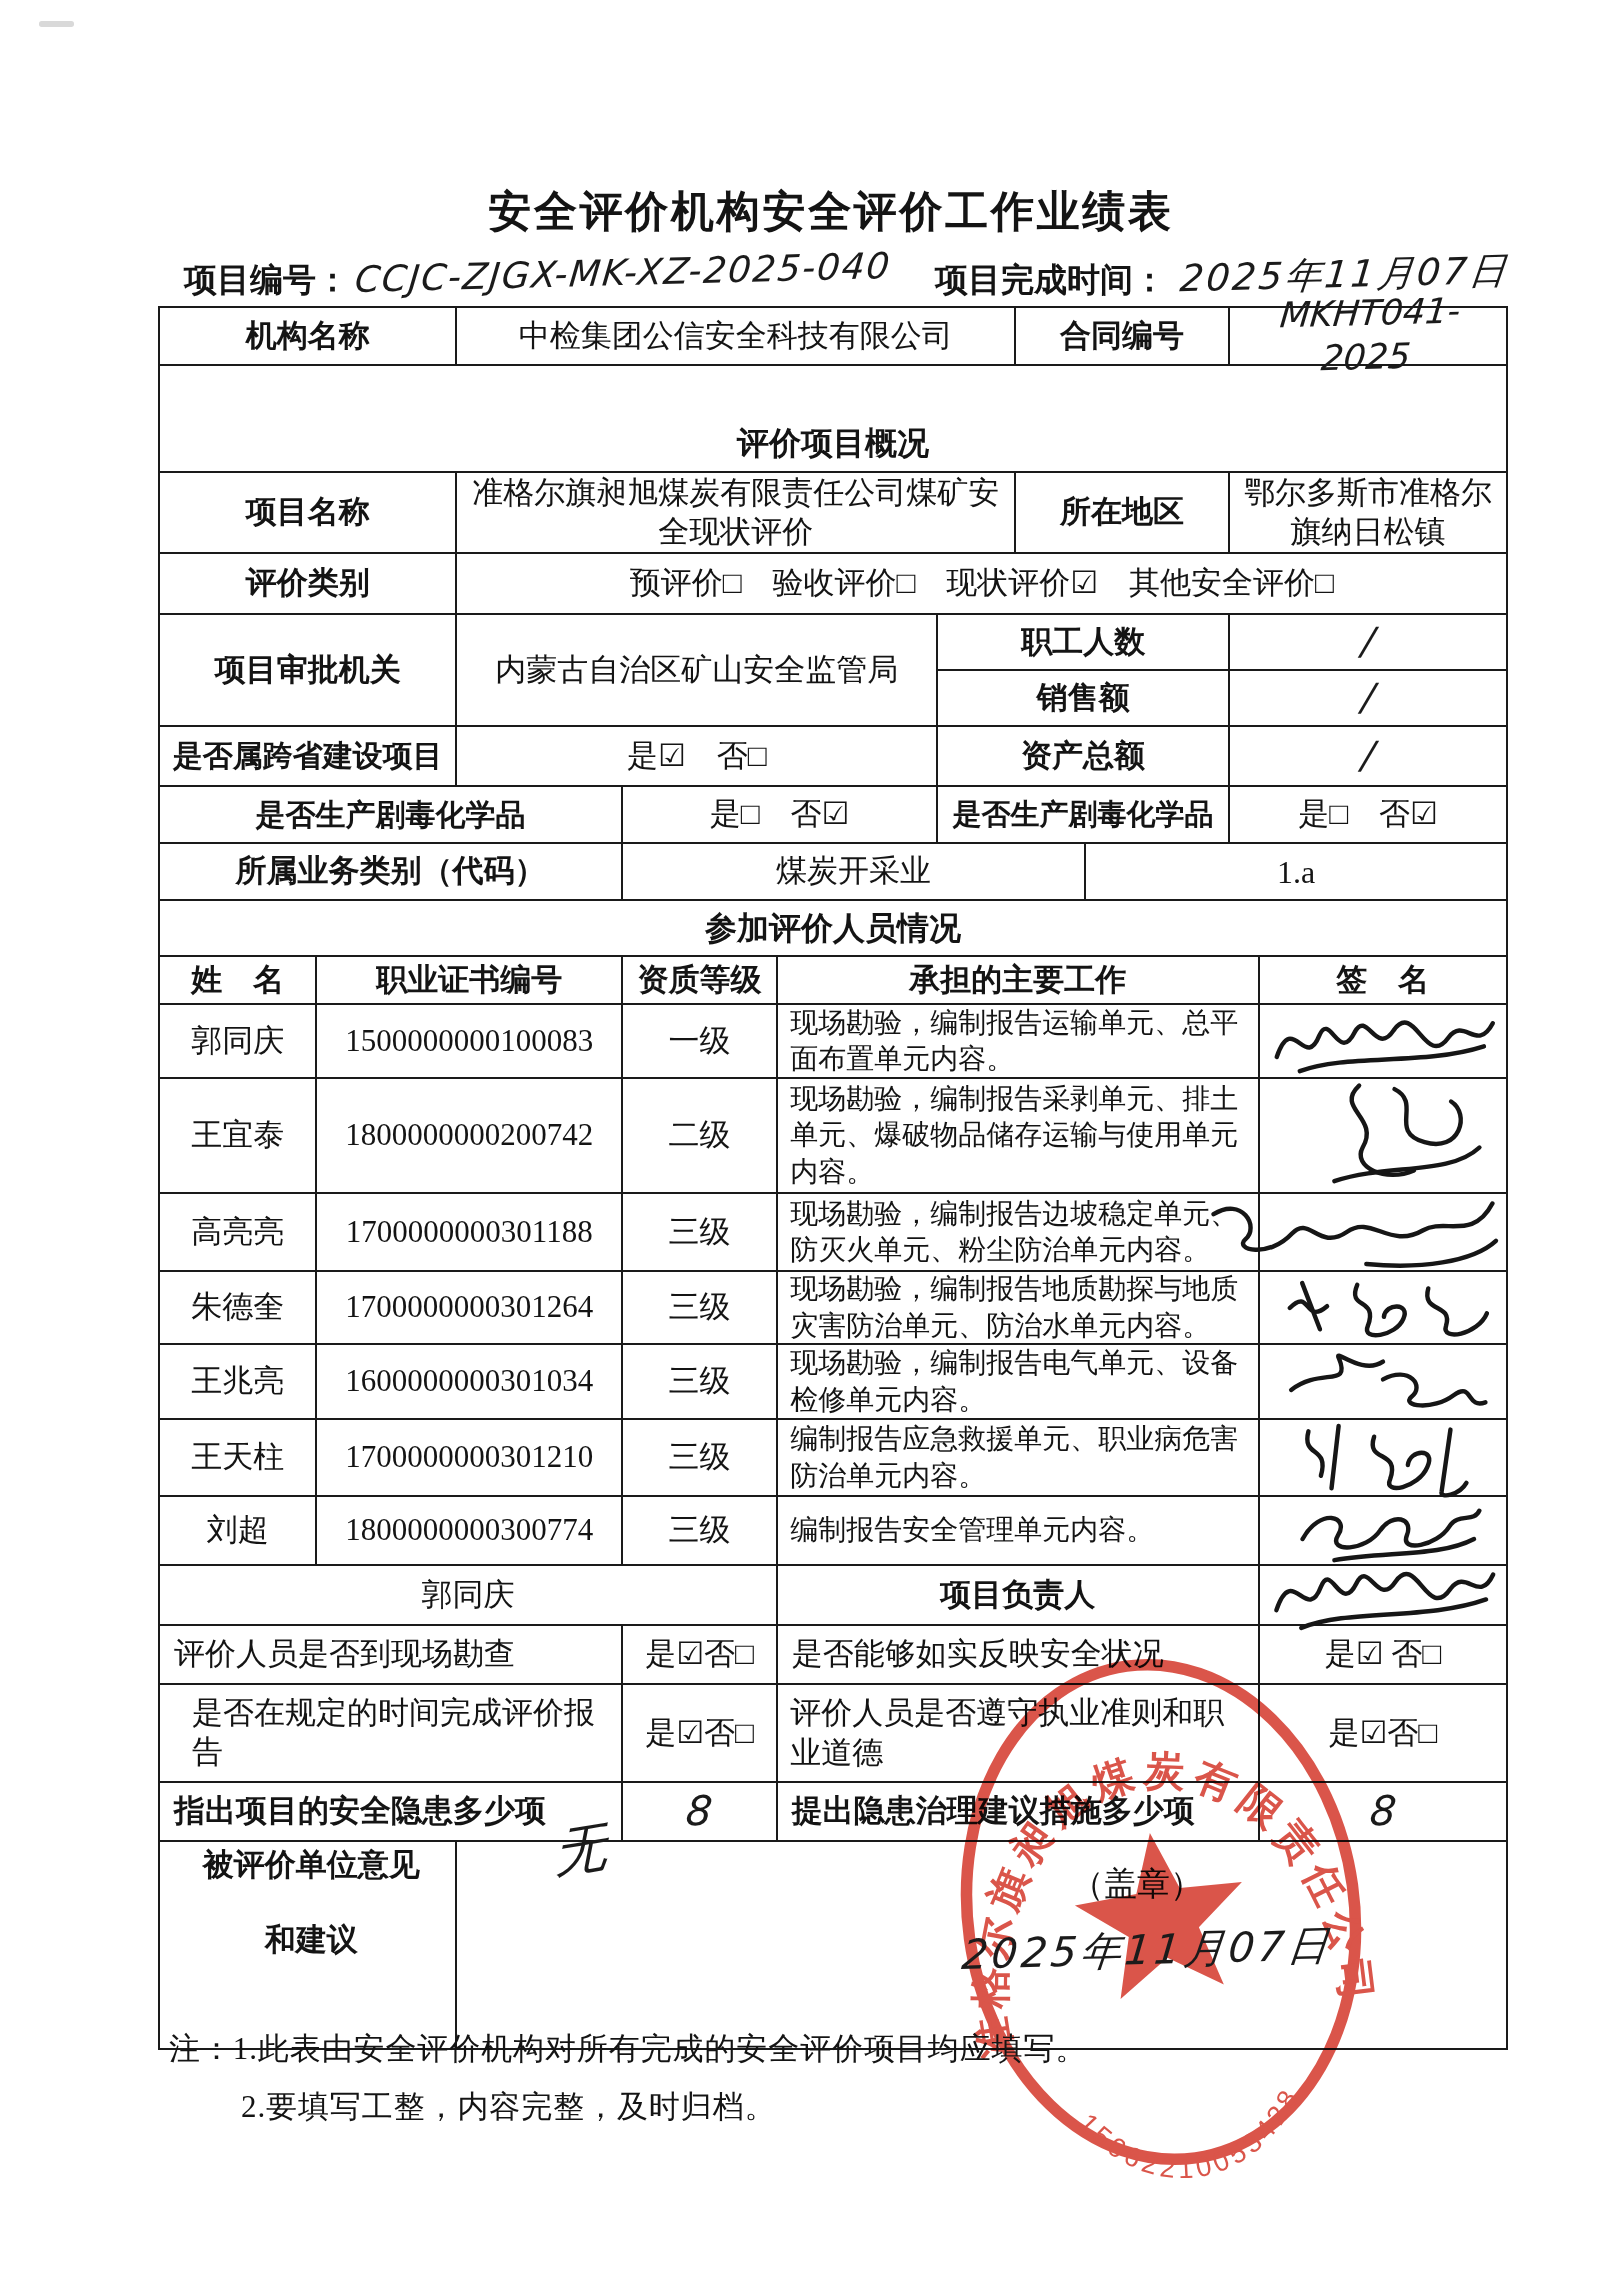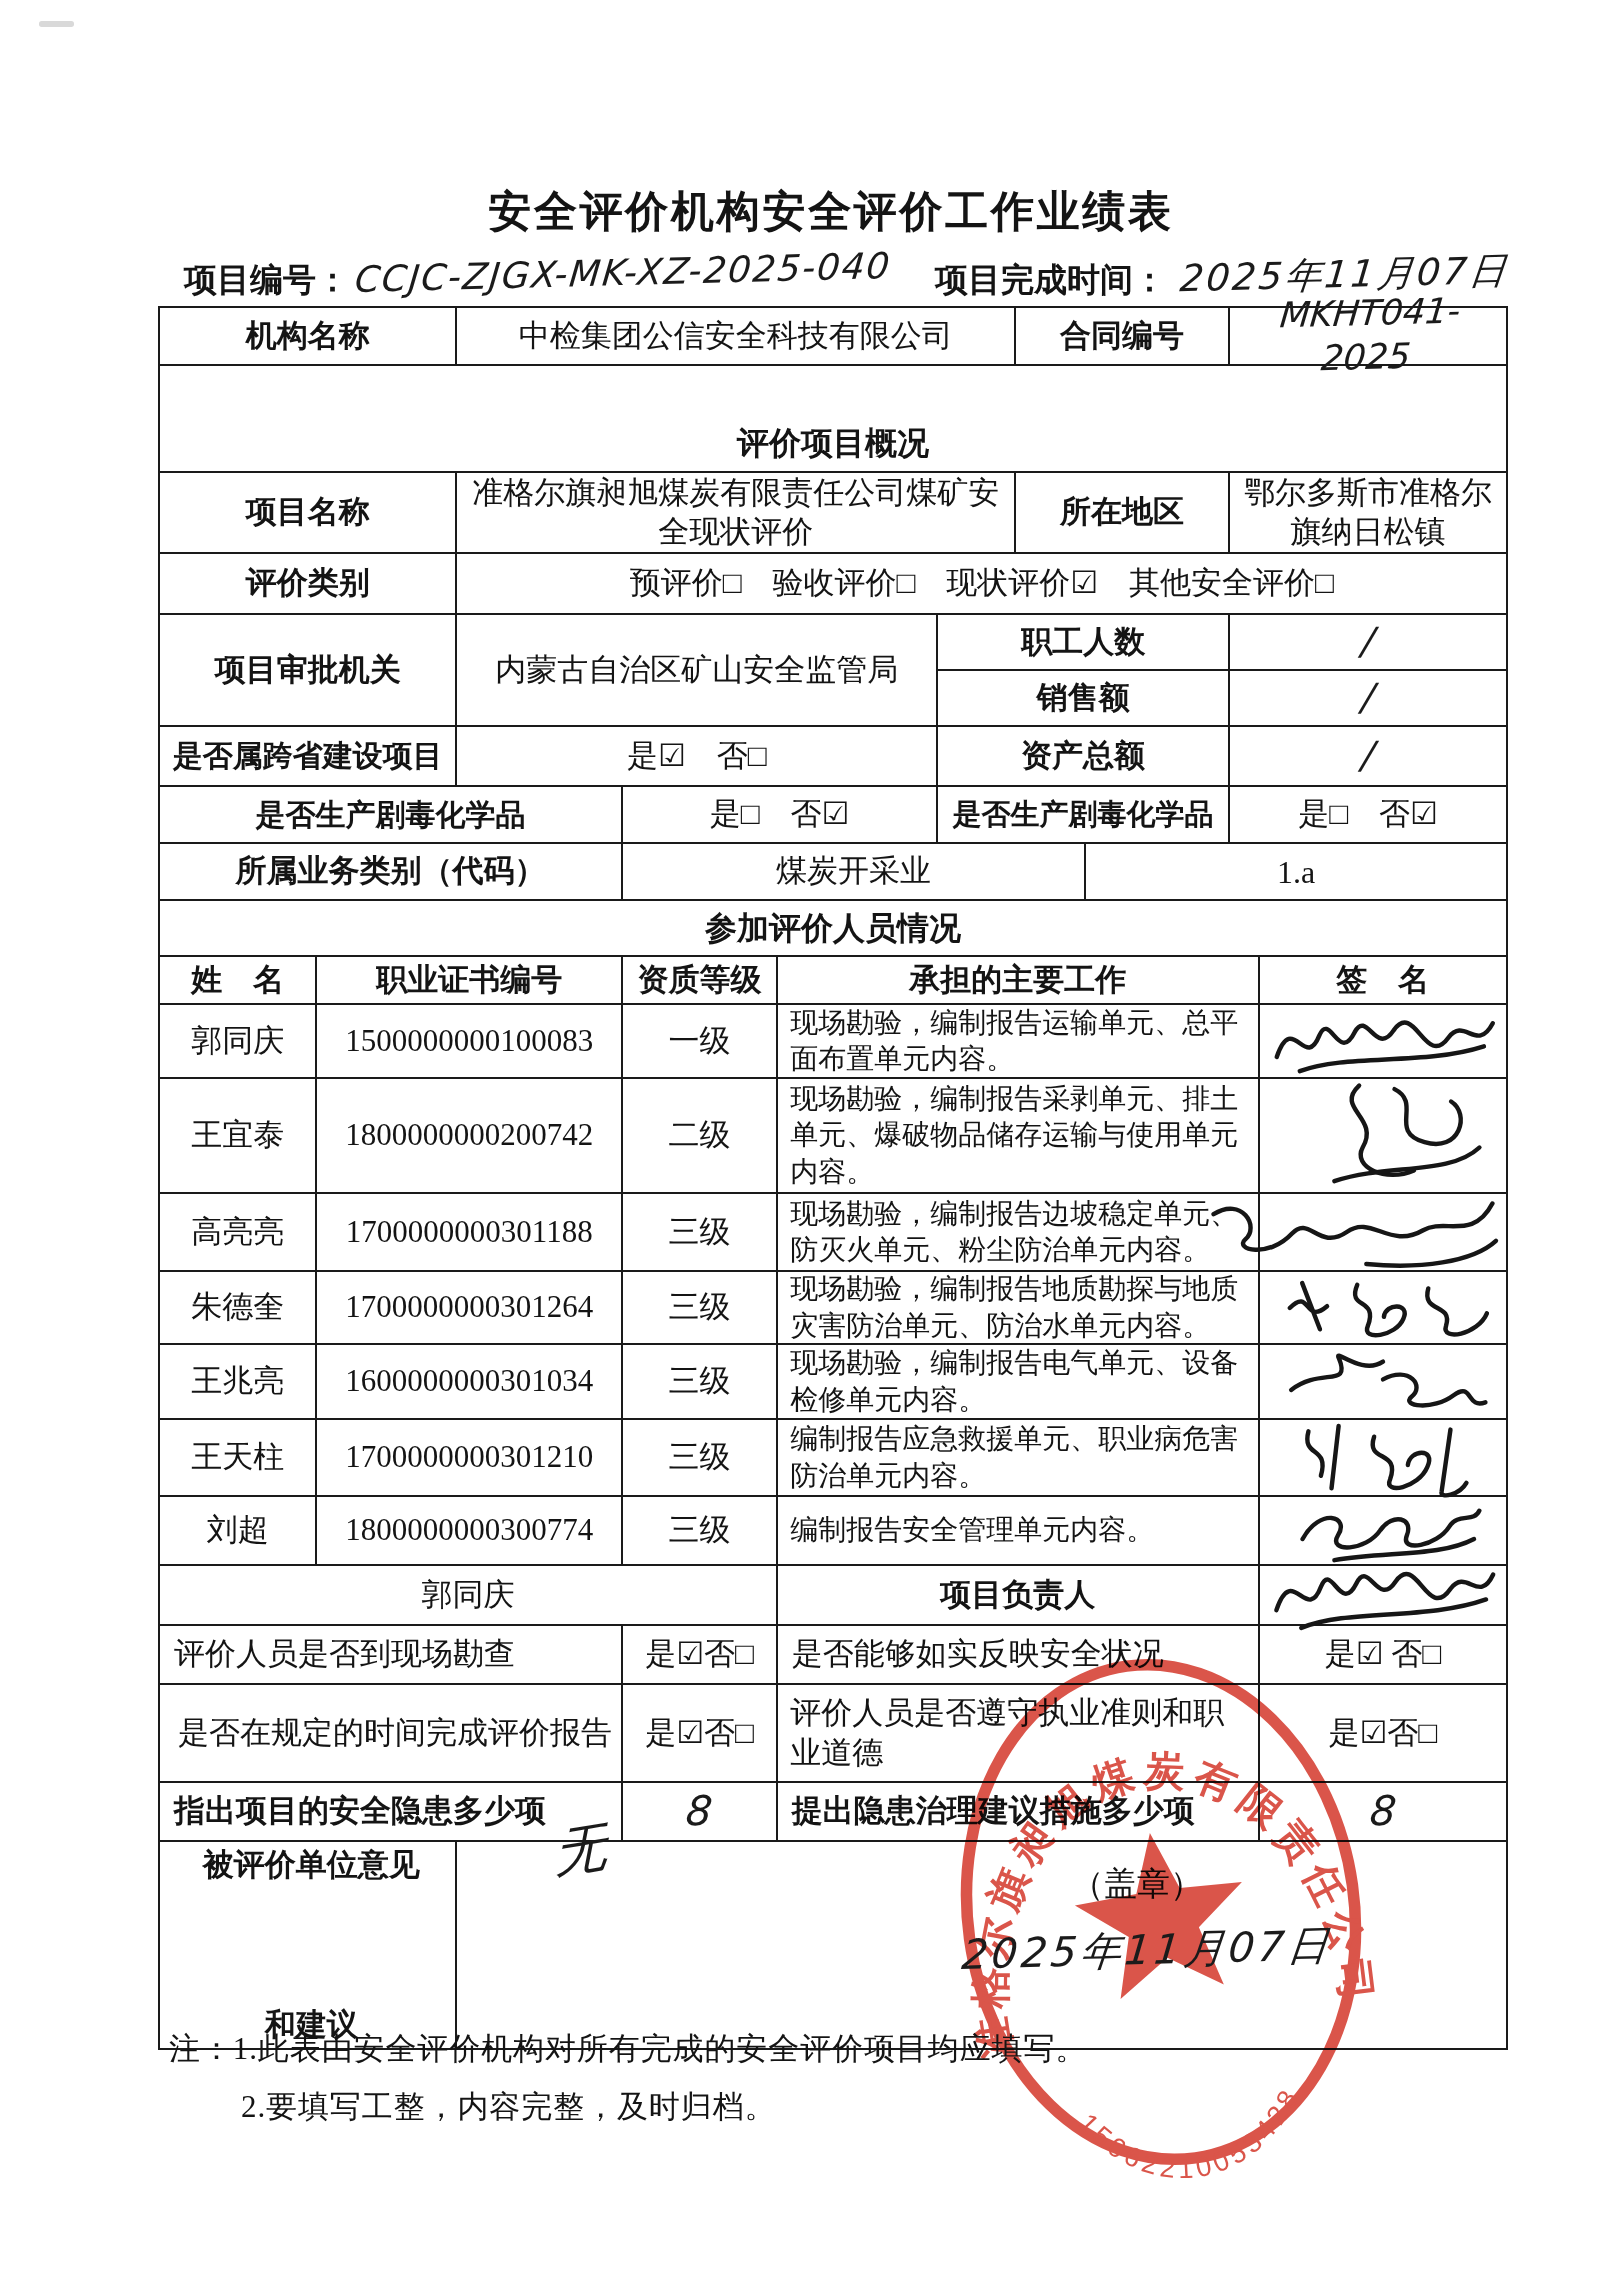--- a/index.html
+++ b/index.html
@@ -236,39 +236,39 @@
     </div>
 
     <div class="row" style="height:59px;">
       <div class="cell" style="width:34.4%;justify-content:flex-start;padding-left:14px;">评价人员是否到现场勘查</div>
       <div class="cell" style="width:11.5%;">是☑否□</div>
       <div class="cell" style="width:35.8%;justify-content:flex-start;padding-left:14px;">是否能够如实反映安全状况</div>
       <div class="cell" style="width:18.3%;">是☑ 否□</div>
     </div>
 
     <div class="row" style="height:98px;">
-      <div class="cell" style="width:34.4%;justify-content:flex-start;text-align:left;padding-left:18px;">是否在规定的时间完成评价报告</div>
+      <div class="cell" style="width:34.4%;justify-content:flex-start;text-align:left;padding-left:32px;">是否在规定的时间完成评价报告</div>
       <div class="cell" style="width:11.5%;">是☑否□</div>
       <div class="cell work" style="width:35.8%;font-size:31px;">评价人员是否遵守执业准则和职业道德</div>
       <div class="cell" style="width:18.3%;">是☑否□</div>
     </div>
 
     <div class="row" style="height:59px;">
       <div class="cell blabel" style="width:34.4%;justify-content:flex-start;padding-left:14px;">指出项目的安全隐患多少项</div>
       <div class="cell" style="width:11.5%;">
           <span class="hand eight">8</span>
         </div>
       <div class="cell blabel" style="width:35.8%;justify-content:flex-start;padding-left:14px;">提出隐患治理建议措施多少项</div>
       <div class="cell" style="width:18.3%;">
           <span class="hand eight">8</span>
         </div>
     </div>
 
     <div class="row" style="height:206px;">
-      <div class="cell blabel" style="width:22.1%;flex-direction:column;justify-content:space-between;gap:37px;padding-left:16px;">
+      <div class="cell blabel" style="width:22.1%;flex-direction:column;justify-content:flex-start;gap:37px;padding-left:16px;">
         <div>被评价单位意见</div>
         <div>和建议</div>
       </div>
       <div class="cell" style="width:77.9%;"></div>
     </div>
 
   </div>
 
   <div class="abs" style="left:554px;top:1815px;font-size:53px;transform:rotate(-8deg);">
     <span class="hand">无</span>

